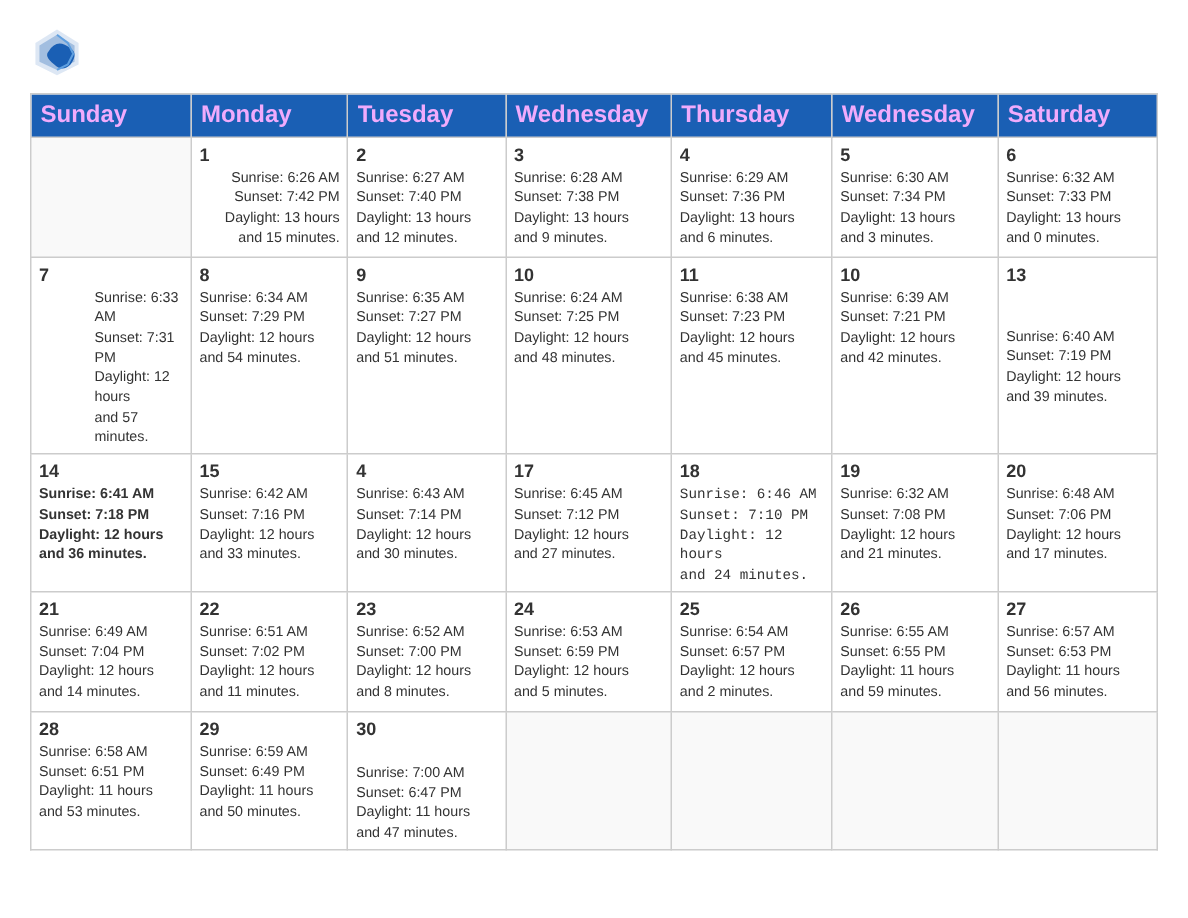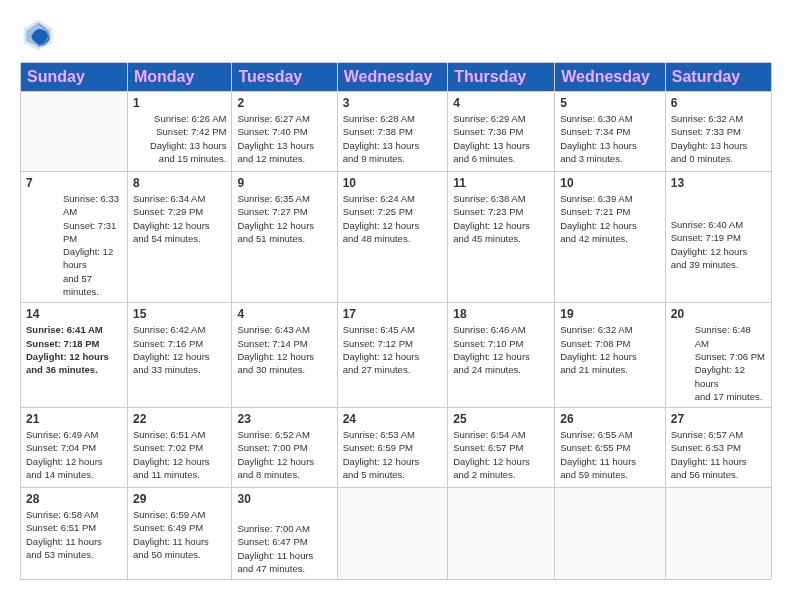--- a/index.html
+++ b/index.html
@@ -252,35 +252,35 @@
           </td>
           <td>
             <span class="day-num">17</span>
             <div class="day-info" style="white-space: pre-line;">Sunrise: 6:45 AM
 Sunset: 7:12 PM
 Daylight: 12 hours
 and 27 minutes.</div>
           </td>
           <td>
             <span class="day-num">18</span>
-            <div class="day-info" style="white-space: pre-line;">Sunrise: 6:46 AM
+            <div class="day-info" style="white-space: pre-line; font-family: Liberation Mono, monospace;">Sunrise: 6:46 AM
 Sunset: 7:10 PM
 Daylight: 12 hours
 and 24 minutes.</div>
           </td>
           <td>
             <span class="day-num">19</span>
             <div class="day-info" style="white-space: pre-line;">Sunrise: 6:32 AM
 Sunset: 7:08 PM
 Daylight: 12 hours
 and 21 minutes.</div>
           </td>
           <td>
             <span class="day-num">20</span>
-            <div class="day-info" style="white-space: pre-line; margin-left: 24px;">Sunrise: 6:48 AM
+            <div class="day-info" style="white-space: pre-line;">Sunrise: 6:48 AM
 Sunset: 7:06 PM
 Daylight: 12 hours
 and 17 minutes.</div>
           </td>
         </tr>
         <tr>
           <td>
             <span class="day-num">21</span>
             <div class="day-info" style="white-space: pre-line;">Sunrise: 6:49 AM
 Sunset: 7:04 PM

